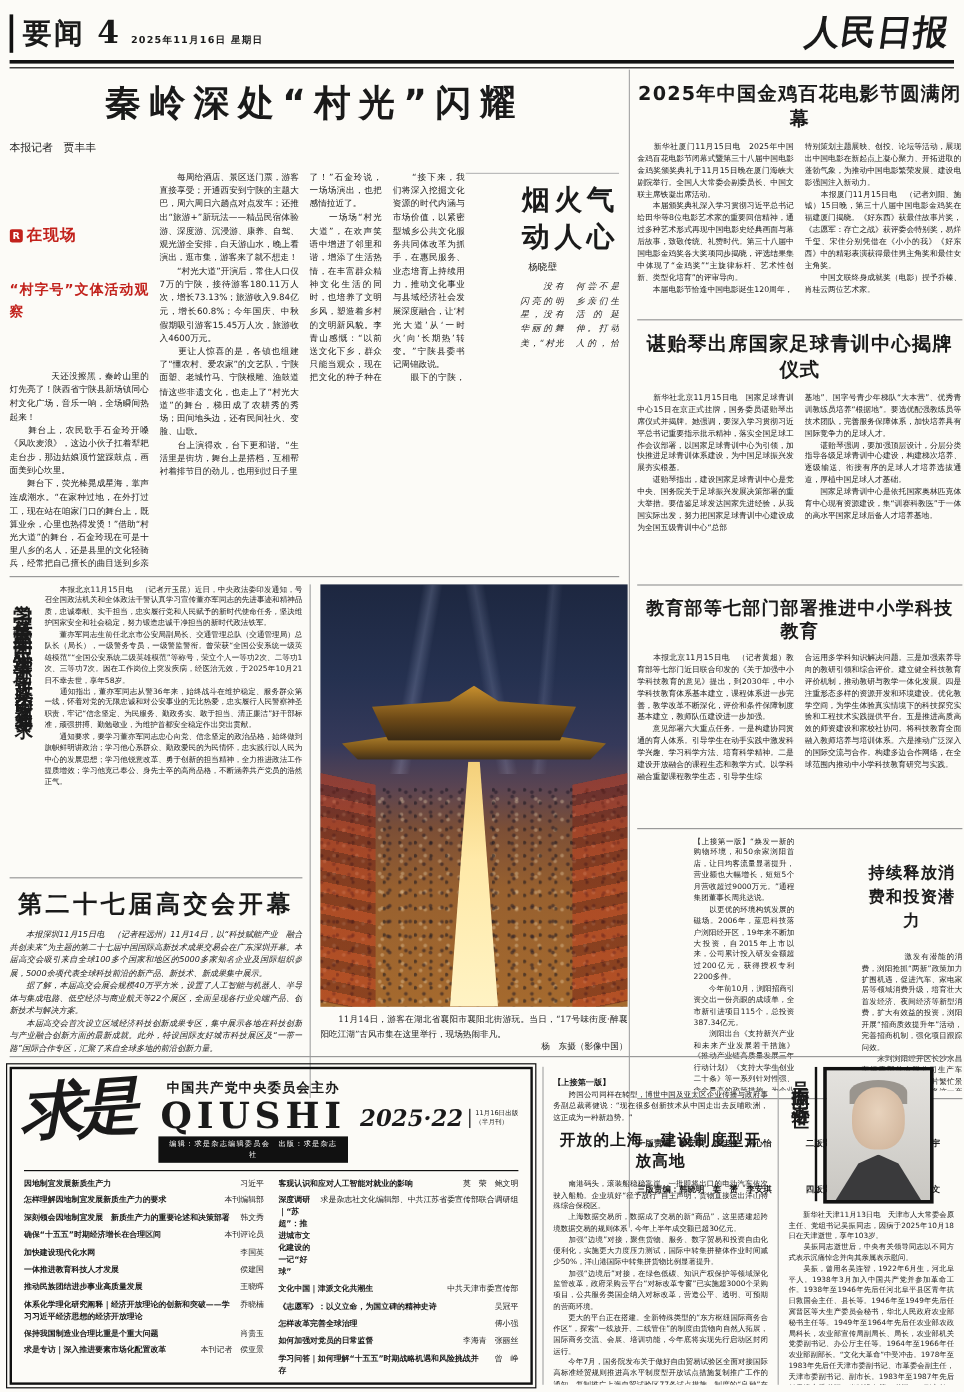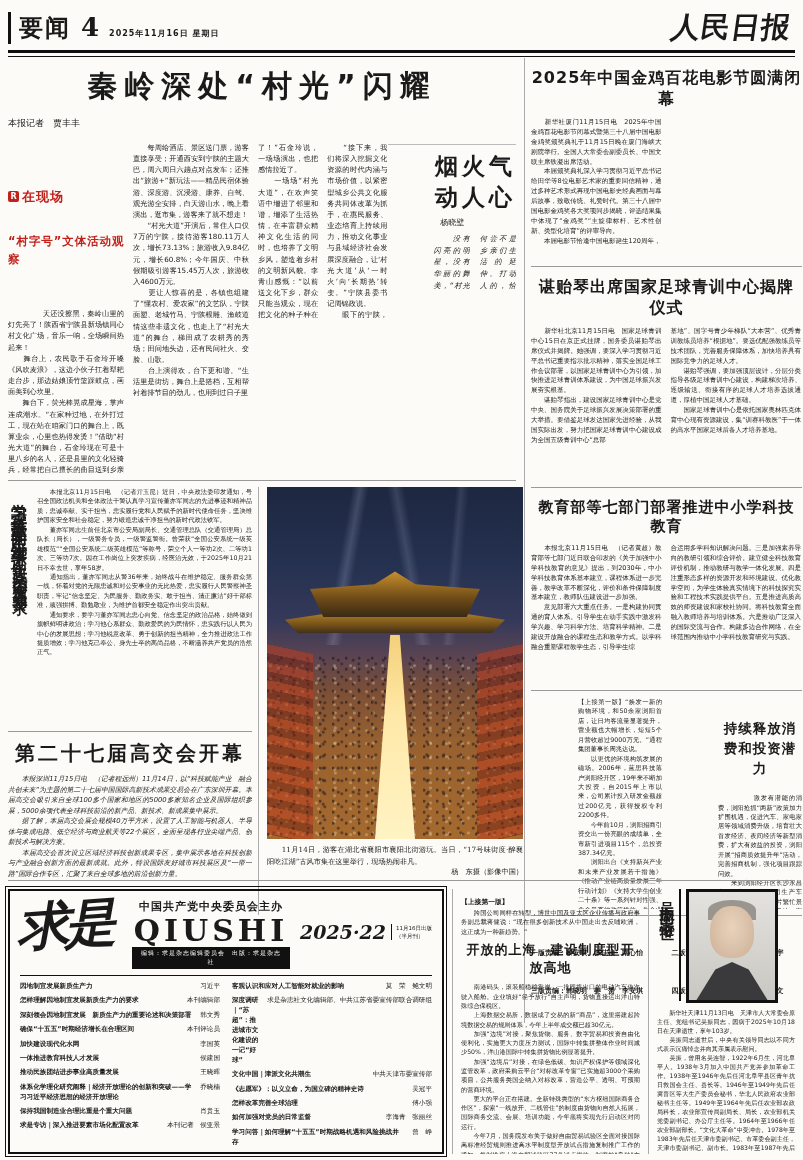--- a/index.html
+++ b/index.html
@@ -241,20 +241,23 @@
     </div>
   </div>
 
   <div class="rightcol">
     <div class="rart jinji">
       <div class="rart-title t16">2025年中国金鸡百花电影节圆满闭幕</div>
       <div class="rcols">
         <div class="rcol">　　新华社厦门11月15日电　2025年中国金鸡百花电影节闭幕式暨第三十八届中国电影金鸡奖颁奖典礼于11月15日晚在厦门海峡大剧院举行。全国人大常委会副委员长、中国文联主席铁凝出席活动。
 　　本届颁奖典礼深入学习贯彻习近平总书记给田华等8位电影艺术家的重要回信精神，通过多种艺术形式再现中国电影史经典画面与幕后故事，致敬传统、礼赞时代。第三十八届中国电影金鸡奖各大奖项同步揭晓，评选结果集中体现了“金鸡奖”“主旋律标杆、艺术性创新、类型化培育”的评审导向。
 　　本届电影节恰逢中国电影诞生120周年，</div>
+        <div class="rcol">特别策划主题展映、创投、论坛等活动，展现出中国电影在新起点上凝心聚力、开拓进取的蓬勃气象，为推动中国电影繁荣发展、建设电影强国注入新动力。
+　　本报厦门11月15日电　（记者刘阳、施钺）15日晚，第三十八届中国电影金鸡奖在福建厦门揭晓。《好东西》获最佳故事片奖，《志愿军：存亡之战》获评委会特别奖，易烊千玺、宋佳分别凭借在《小小的我》《好东西》中的精彩表演获得最佳男主角奖和最佳女主角奖。
+　　中国文联终身成就奖（电影）授予乔榛、肖桂云两位艺术家。</div>
       </div>
     </div>
     <div class="rart zuqiu">
       <div class="rart-title t16">谌贻琴出席国家足球青训中心揭牌仪式</div>
       <div class="rcols">
         <div class="rcol">　　新华社北京11月15日电　国家足球青训中心15日在京正式挂牌，国务委员谌贻琴出席仪式并揭牌。她强调，要深入学习贯彻习近平总书记重要指示批示精神，落实全国足球工作会议部署，以国家足球青训中心为引领，加快推进足球青训体系建设，为中国足球振兴发展夯实根基。
 　　谌贻琴指出，建设国家足球青训中心是党中央、国务院关于足球振兴发展决策部署的重大举措。要借鉴足球发达国家先进经验，从我国实际出发，努力把国家足球青训中心建设成为全国五级青训中心“总部</div>
         <div class="rcol">基地”、国字号青少年梯队“大本营”、优秀青训教练员培养“根据地”。要选优配强教练员等技术团队，完善服务保障体系，加快培养具有国际竞争力的足球人才。
 　　谌贻琴强调，要加强顶层设计，分层分类指导各级足球青训中心建设，构建梯次培养、逐级输送、衔接有序的足球人才培养选拔通道，厚植中国足球人才基础。
 　　国家足球青训中心是依托国家奥林匹克体育中心现有资源建设，集“训赛科教医”于一体的高水平国家足球后备人才培养基地。</div>

